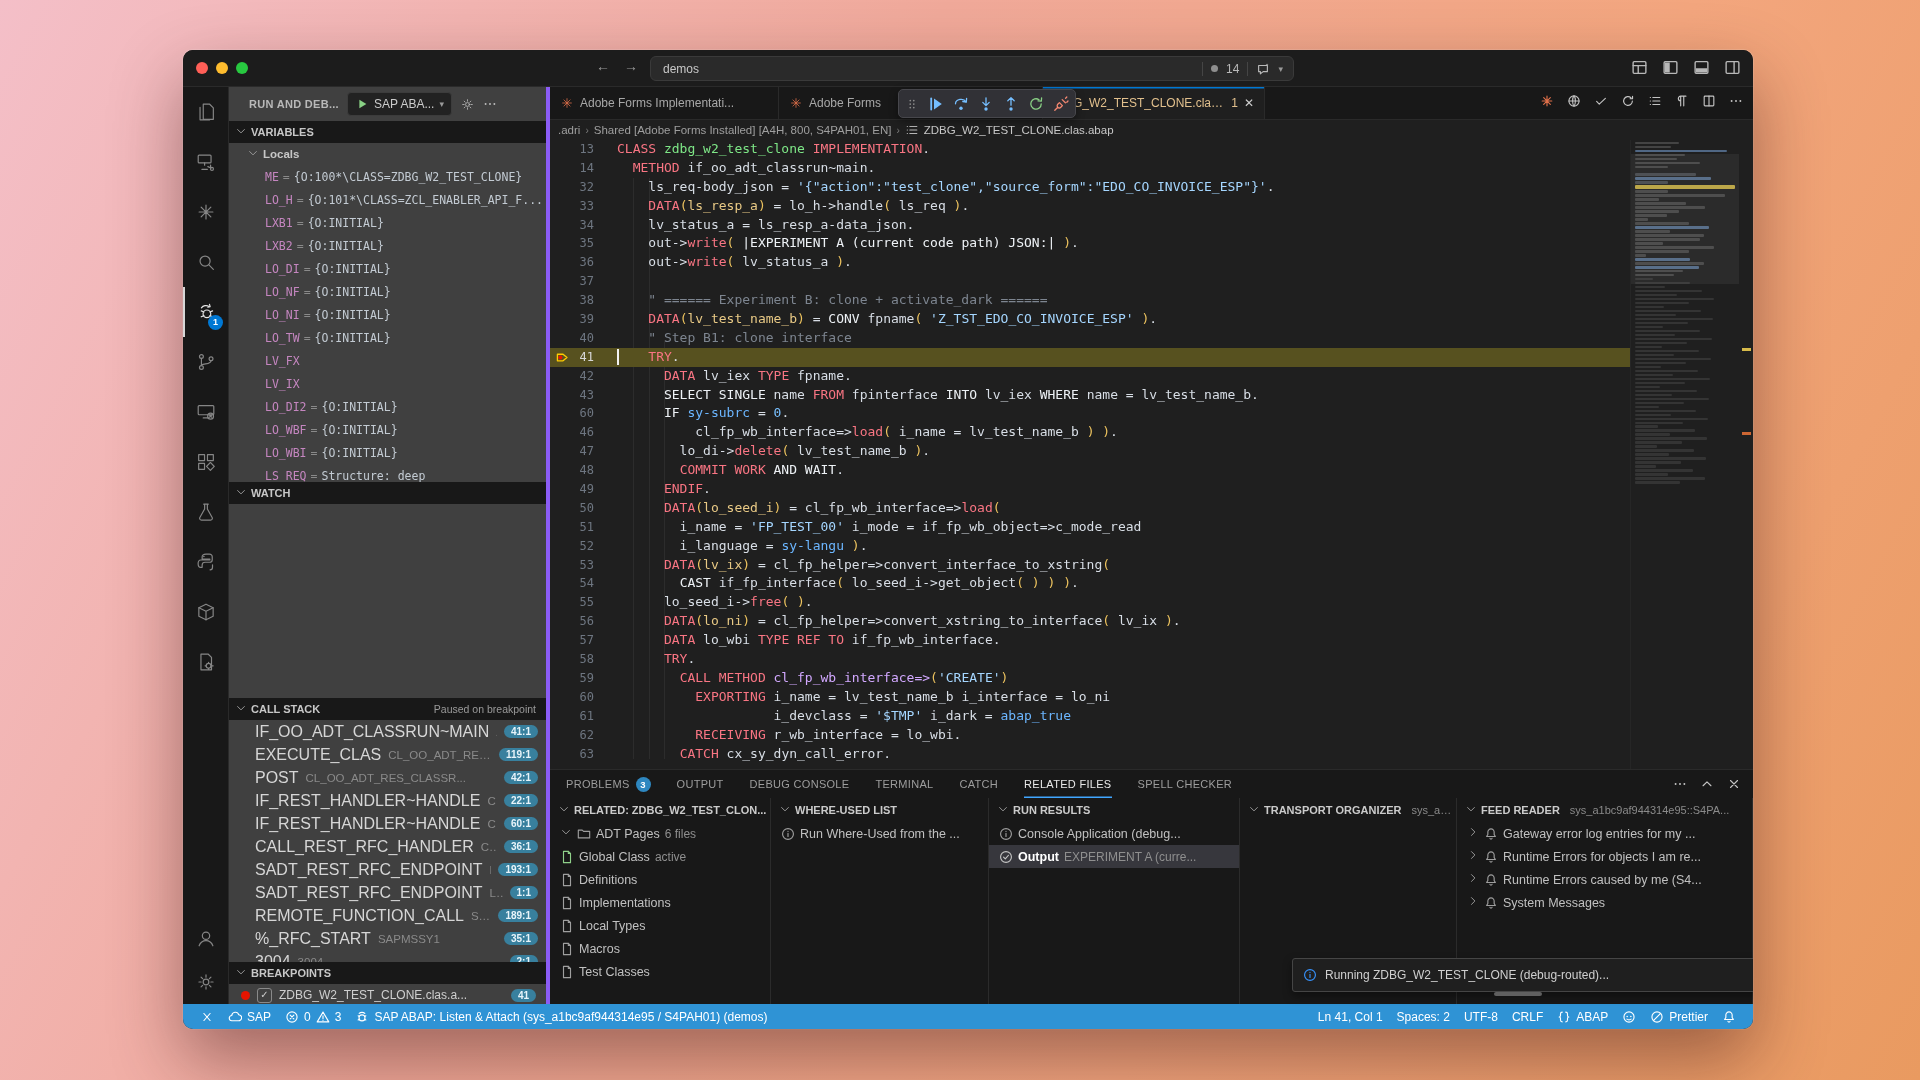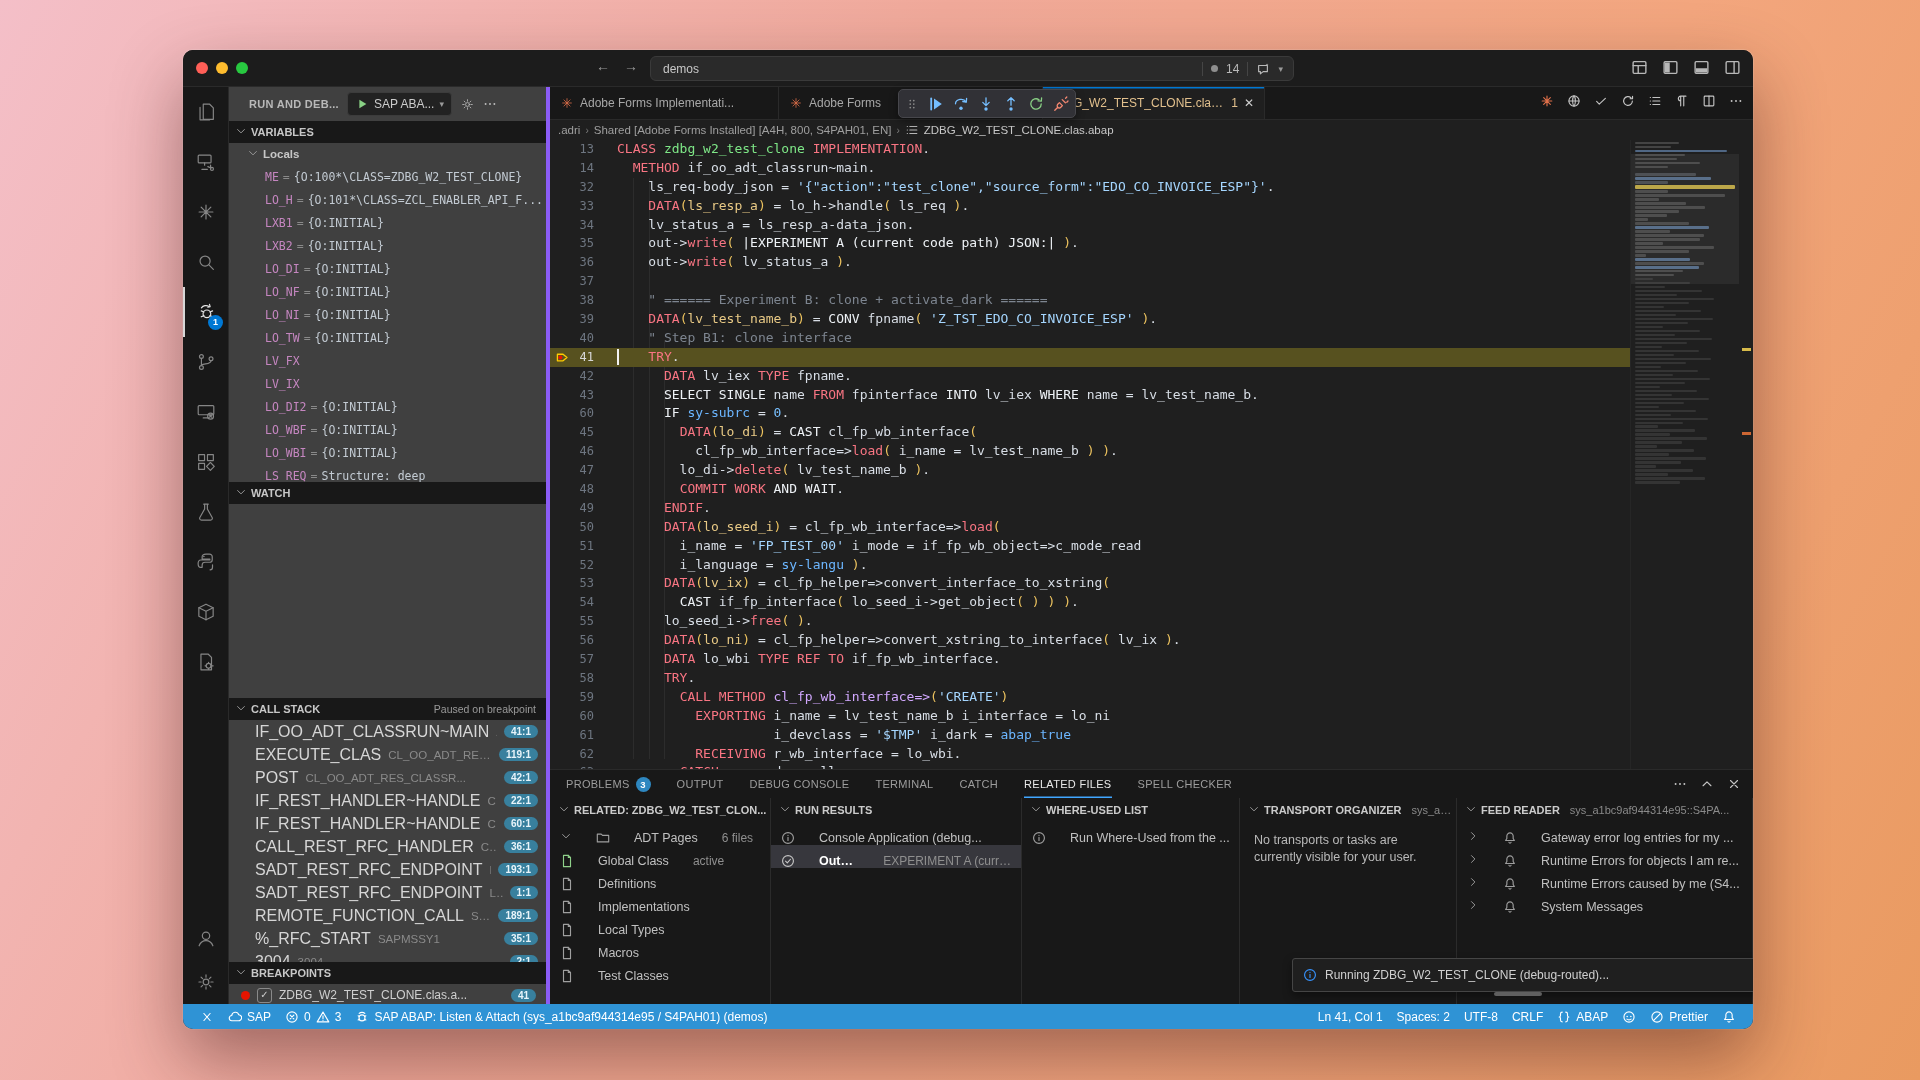--- a/index.html
+++ b/index.html
@@ -89,21 +89,21 @@
   .panel{height:234px;flex:none;background:#181818;border-top:1px solid #2a2a2a;display:flex;flex-direction:column}
   .panel-tabs{height:28px;flex:none;display:flex;align-items:center;gap:26px;padding-left:16px;font-size:11px;letter-spacing:.3px;color:#9d9d9d;position:relative}
   .ptab{display:flex;align-items:center;gap:6px;height:100%;line-height:28px}
   .ptab.active{color:#e9e9e9;box-shadow:inset 0 -1.5px 0 #40a6ff}
   .pbadge{background:#2e87c0;color:#fff;border-radius:8px;min-width:15px;height:15px;font-size:9.5px;line-height:15px;text-align:center;font-weight:bold}
   .panel-acts{position:absolute;right:12px;top:0;height:100%;display:flex;align-items:center;gap:13px;color:#c5c5c5}
   .pcols{flex:1;display:flex;min-height:0}
   .pcol{border-right:1px solid #2b2b2b;display:flex;flex-direction:column;min-width:0}
   .pcol-head{height:24px;flex:none;display:flex;align-items:center;gap:4px;padding-left:8px;font-size:11px;font-weight:bold;color:#cbcbcb;white-space:nowrap;overflow:hidden}
   .pcol-head .sfx{font-weight:normal;color:#8a8a8a;margin-left:6px;overflow:hidden;text-overflow:ellipsis}
-  .prow{height:23px;flex:none;display:flex;align-items:flex-end;gap:24px;padding:0 8px 0 10px;font-size:12.5px;color:#c0c0c0;white-space:nowrap;overflow:hidden}
+  .prow{height:23px;flex:none;display:flex;align-items:center;gap:5px;padding:0 8px 0 10px;font-size:12.5px;color:#c0c0c0;white-space:nowrap;overflow:hidden}
   .prow .lbl{overflow:hidden;text-overflow:ellipsis}
   .prow .meta{color:#8f8f8f;font-size:12px;overflow:hidden;text-overflow:ellipsis}
   .prow.sel{background:#37373d;color:#fff}
   .prow.sel .lbl{font-weight:bold}
   .pempty{padding:10px 14px;font-size:12.5px;color:#b9b9b9;line-height:17px;max-width:210px}
   
   .toast{position:absolute;left:1109px;top:908px;width:454px;height:32px;background:#1f1f1f;border:1px solid #454545;border-radius:3px;
          box-shadow:0 4px 10px rgba(0,0,0,.4);display:flex;align-items:center;gap:8px;padding:0 10px;font-size:12px;color:#cfcfcf;z-index:8}
   .toast .i{color:#3794ff}
   .toast-grip{position:absolute;left:1311px;top:942px;width:48px;height:4px;border-radius:2px;background:#5f5f5f;z-index:8}
@@ -661,21 +661,20 @@
             <div class="cl"><span class="ln">38</span><span class="ct"><span class="tk-cmt">    " ====== Experiment B: clone + activate_dark ======</span></span></div>
             <div class="cl"><span class="ln">39</span><span class="ct"><span class="tk-id">    </span><span class="tk-kw">DATA</span><span class="tk-par">(</span><span class="tk-dv">lv_test_name_b</span><span class="tk-par">)</span><span class="tk-id"> = </span><span class="tk-idb">CONV</span><span class="tk-id"> fpname</span><span class="tk-par">(</span><span class="tk-id"> </span><span class="tk-str">'Z_TST_EDO_CO_INVOICE_ESP'</span><span class="tk-id"> </span><span class="tk-par">)</span><span class="tk-id">.</span></span></div>
             <div class="cl"><span class="ln">40</span><span class="ct"><span class="tk-cmt">    " Step B1: clone interface</span></span></div>
             <div class="cl cur"><span class="ln">41</span><span class="bp-arrow"><svg width="15" height="15" viewBox="0 0 16 16" fill="none">
                   <path d="M1.5 4.5h6l4.2 3.5-4.2 3.5h-6z" stroke="#ffcc00" stroke-width="1.4" stroke-linejoin="round"></path>
                   <circle cx="4.6" cy="8" r="2.2" fill="#e51400"></circle>
                 </svg></span><span class="cursor"></span><span class="ct"><span class="tk-id">    </span><span class="tk-kw">TRY</span><span class="tk-id">.</span></span></div>
             <div class="cl"><span class="ln">42</span><span class="ct"><span class="tk-id">      </span><span class="tk-kw">DATA</span><span class="tk-id"> lv_iex </span><span class="tk-kw">TYPE</span><span class="tk-id"> fpname.</span></span></div>
             <div class="cl"><span class="ln">43</span><span class="ct"><span class="tk-id">      </span><span class="tk-idb">SELECT SINGLE</span><span class="tk-id"> name </span><span class="tk-kw">FROM</span><span class="tk-id"> fpinterface </span><span class="tk-idb">INTO</span><span class="tk-id"> lv_iex </span><span class="tk-idb">WHERE</span><span class="tk-id"> name = lv_test_name_b.</span></span></div>
             <div class="cl"><span class="ln">60</span><span class="ct"><span class="tk-id">      </span><span class="tk-idb">IF</span><span class="tk-id"> </span><span class="tk-sys">sy-subrc</span><span class="tk-id"> = </span><span class="tk-num">0</span><span class="tk-id">.</span></span></div>
-            <div class="cl"><span class="ln">45</span><span class="ct"><span class="tk-id">        </span><span class="tk-kw">DATA</span><span class="tk-par">(</span><span class="tk-dv">lo_di</span><span class="tk-par">)</span><span class="tk-id"> = </span><span class="tk-idb">CAST</span><span class="tk-id"> cl_fp_wb_interface</span><span class="tk-par">(</span></span></div>
             <div class="cl"><span class="ln">46</span><span class="ct"><span class="tk-id">          cl_fp_wb_interface=&gt;</span><span class="tk-kw">load</span><span class="tk-par">(</span><span class="tk-id"> i_name = lv_test_name_b </span><span class="tk-par">)</span><span class="tk-id"> </span><span class="tk-par">)</span><span class="tk-id">.</span></span></div>
             <div class="cl"><span class="ln">47</span><span class="ct"><span class="tk-id">        lo_di-&gt;</span><span class="tk-kw">delete</span><span class="tk-par">(</span><span class="tk-id"> lv_test_name_b </span><span class="tk-par">)</span><span class="tk-id">.</span></span></div>
             <div class="cl"><span class="ln">48</span><span class="ct"><span class="tk-id">        </span><span class="tk-kw">COMMIT WORK</span><span class="tk-id"> </span><span class="tk-idb">AND WAIT</span><span class="tk-id">.</span></span></div>
             <div class="cl"><span class="ln">49</span><span class="ct"><span class="tk-id">      </span><span class="tk-kw">ENDIF</span><span class="tk-id">.</span></span></div>
             <div class="cl"><span class="ln">50</span><span class="ct"><span class="tk-id">      </span><span class="tk-kw">DATA</span><span class="tk-par">(</span><span class="tk-dv">lo_seed_i</span><span class="tk-par">)</span><span class="tk-id"> = cl_fp_wb_interface=&gt;</span><span class="tk-kw">load</span><span class="tk-par">(</span></span></div>
             <div class="cl"><span class="ln">51</span><span class="ct"><span class="tk-id">        i_name = </span><span class="tk-str">'FP_TEST_00'</span><span class="tk-id"> i_mode = if_fp_wb_object=&gt;c_mode_read</span></span></div>
             <div class="cl"><span class="ln">52</span><span class="ct"><span class="tk-id">        i_language = </span><span class="tk-sys">sy-langu</span><span class="tk-id"> </span><span class="tk-par">)</span><span class="tk-id">.</span></span></div>
             <div class="cl"><span class="ln">53</span><span class="ct"><span class="tk-id">      </span><span class="tk-kw">DATA</span><span class="tk-par">(</span><span class="tk-dv">lv_ix</span><span class="tk-par">)</span><span class="tk-id"> = cl_fp_helper=&gt;convert_interface_to_xstring</span><span class="tk-par">(</span></span></div>
             <div class="cl"><span class="ln">54</span><span class="ct"><span class="tk-id">        </span><span class="tk-idb">CAST</span><span class="tk-id"> if_fp_interface</span><span class="tk-par">(</span><span class="tk-id"> lo_seed_i-&gt;get_object</span><span class="tk-par">(</span><span class="tk-id"> </span><span class="tk-par">)</span><span class="tk-id"> </span><span class="tk-par">)</span><span class="tk-id"> </span><span class="tk-par">)</span><span class="tk-id">.</span></span></div>
             <div class="cl"><span class="ln">55</span><span class="ct"><span class="tk-id">      lo_seed_i-&gt;</span><span class="tk-kw">free</span><span class="tk-par">(</span><span class="tk-id"> </span><span class="tk-par">)</span><span class="tk-id">.</span></span></div>
@@ -896,20 +895,37 @@
               <div class="prow">
                 <span class="ic" style="color: rgb(159, 159, 159);">
                   <svg width="14" height="14" viewBox="0 0 16 16" fill="none" stroke="currentColor" stroke-width="1.3" stroke-linecap="round" stroke-linejoin="round">
                     <path d="M4 1.5h5.5l2.5 2.5v10.5H4z"></path>
                     <path d="M9.5 1.5V4H12"></path>
                   </svg>
                 </span>
                 <span class="lbl">Test Classes</span>
               </div>
             </div>
+            <div class="pcol" style="flex: 0 0 217px;">
+              <div class="pcol-head">
+                <span class="chev"><svg width="12" height="12" viewBox="0 0 16 16" fill="none" stroke="currentColor" stroke-width="1.3" stroke-linecap="round" stroke-linejoin="round">
+                    <path d="M3.5 6L8 10.5 12.5 6"></path>
+                  </svg></span>
+                <span>WHERE-USED LIST</span>
+              </div>
+              <div class="prow">
+                <span class="ic" style="color: rgb(159, 159, 159);">
+                  <svg width="14" height="14" viewBox="0 0 16 16" fill="none" stroke="currentColor" stroke-width="1.3" stroke-linecap="round" stroke-linejoin="round">
+                    <circle cx="8" cy="8" r="6.2"></circle>
+                    <path d="M8 7.2v3.6M8 5v.2"></path>
+                  </svg>
+                </span>
+                <span class="lbl">Run Where-Used from the ...</span>
+              </div>
+            </div>
             <div class="pcol" style="flex: 0 0 250px;">
               <div class="pcol-head">
                 <span class="chev"><svg width="12" height="12" viewBox="0 0 16 16" fill="none" stroke="currentColor" stroke-width="1.3" stroke-linecap="round" stroke-linejoin="round">
                     <path d="M3.5 6L8 10.5 12.5 6"></path>
                   </svg></span>
                 <span>RUN RESULTS</span>
               </div>
               <div class="prow">
                 <span class="ic" style="color: rgb(159, 159, 159);">
                   <svg width="14" height="14" viewBox="0 0 16 16" fill="none" stroke="currentColor" stroke-width="1.3" stroke-linecap="round" stroke-linejoin="round">
@@ -921,48 +937,30 @@
               </div>
               <div class="prow sel">
                 <span class="ic" style="color: rgb(197, 197, 197);">
                   <svg width="14" height="14" viewBox="0 0 16 16" fill="none" stroke="currentColor" stroke-width="1.3" stroke-linecap="round" stroke-linejoin="round">
                     <circle cx="8" cy="8" r="6.2"></circle>
                     <path d="M5.2 8.2l2 2 3.6-4.2"></path>
                   </svg>
                 </span>
                 <span class="lbl">Output</span>
                 <span class="meta">EXPERIMENT A (curre...</span>
-              </div>
-            </div>
-            <div class="pcol" style="flex: 0 0 217px;">
-              <div class="pcol-head">
-                <span class="chev"><svg width="12" height="12" viewBox="0 0 16 16" fill="none" stroke="currentColor" stroke-width="1.3" stroke-linecap="round" stroke-linejoin="round">
-                    <path d="M3.5 6L8 10.5 12.5 6"></path>
-                  </svg></span>
-                <span>WHERE-USED LIST</span>
-              </div>
-              <div class="prow">
-                <span class="ic" style="color: rgb(159, 159, 159);">
-                  <svg width="14" height="14" viewBox="0 0 16 16" fill="none" stroke="currentColor" stroke-width="1.3" stroke-linecap="round" stroke-linejoin="round">
-                    <circle cx="8" cy="8" r="6.2"></circle>
-                    <path d="M8 7.2v3.6M8 5v.2"></path>
-                  </svg>
-                </span>
-                <span class="lbl">Run Where-Used from the ...</span>
               </div>
             </div>
             <div class="pcol" style="flex: 0 0 216px;">
               <div class="pcol-head">
                 <span class="chev"><svg width="12" height="12" viewBox="0 0 16 16" fill="none" stroke="currentColor" stroke-width="1.3" stroke-linecap="round" stroke-linejoin="round">
                     <path d="M3.5 6L8 10.5 12.5 6"></path>
                   </svg></span>
                 <span>TRANSPORT ORGANIZER</span>
                 <span class="sfx">sys_a1b...</span>
               </div>
-              <div class="pempty">No transports or tasks are currently visible for your user.</div>
             </div>
             <div class="pcol" style="flex: 1 1 0%;">
               <div class="pcol-head">
                 <span class="chev"><svg width="12" height="12" viewBox="0 0 16 16" fill="none" stroke="currentColor" stroke-width="1.3" stroke-linecap="round" stroke-linejoin="round">
                     <path d="M3.5 6L8 10.5 12.5 6"></path>
                   </svg></span>
                 <span>FEED READER</span>
                 <span class="sfx">sys_a1bc9af944314e95::S4PA...</span>
               </div>
               <div class="prow">

